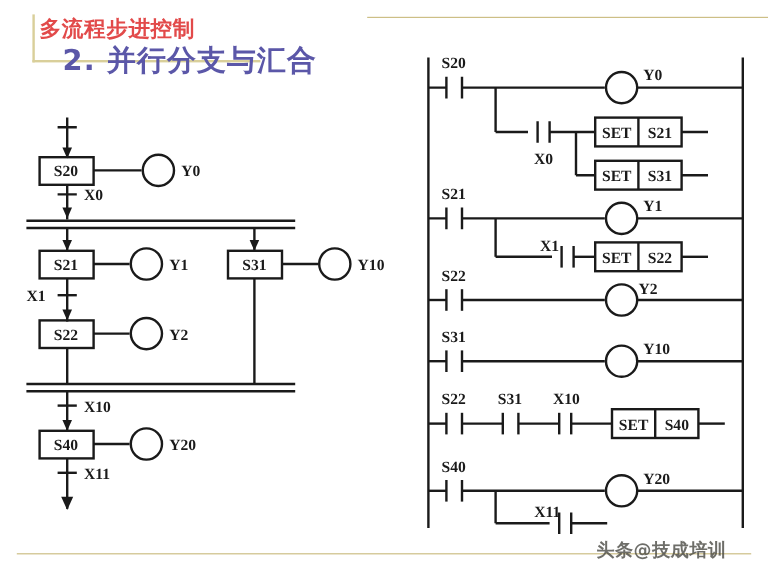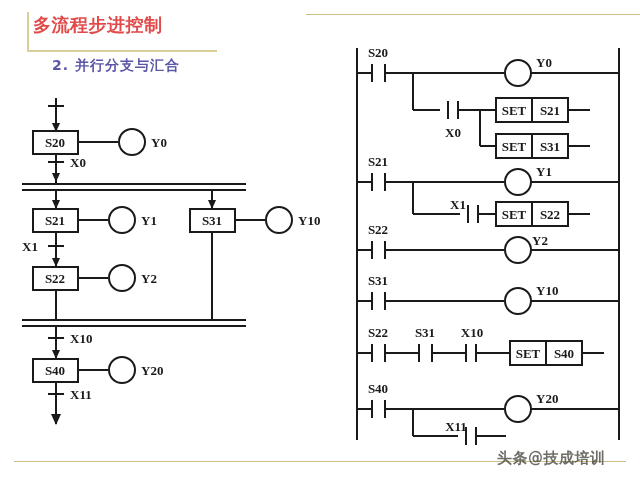--- a/index.html
+++ b/index.html
@@ -20,23 +20,23 @@
     position:absolute;left:27px;top:50px;width:190px;height:2px;
     background:#d9cf9a;
   }
   .chapter-title{
     position:absolute;left:33px;top:14px;
     font-family:"DejaVu Sans", sans-serif;
     font-weight:bold;font-size:18px;line-height:22px;
     color:#e24a4a;letter-spacing:.5px;white-space:nowrap;
   }
   .section-title{
-    position:absolute;left:52px;top:51px;
+    position:absolute;left:52px;top:36px;
     font-family:"DejaVu Sans", sans-serif;
-    font-weight:bold;font-size:14px;line-height:28px;
+    font-weight:bold;font-size:24px;line-height:28px;
     color:#5b57a8;letter-spacing:1px;white-space:nowrap;
   }
 
   
   .frame-top{
     position:absolute;left:306px;top:14px;width:334px;height:1px;
     background:#cdbf86;
   }
   .frame-bottom{
     position:absolute;left:14px;top:461px;width:612px;height:1px;

